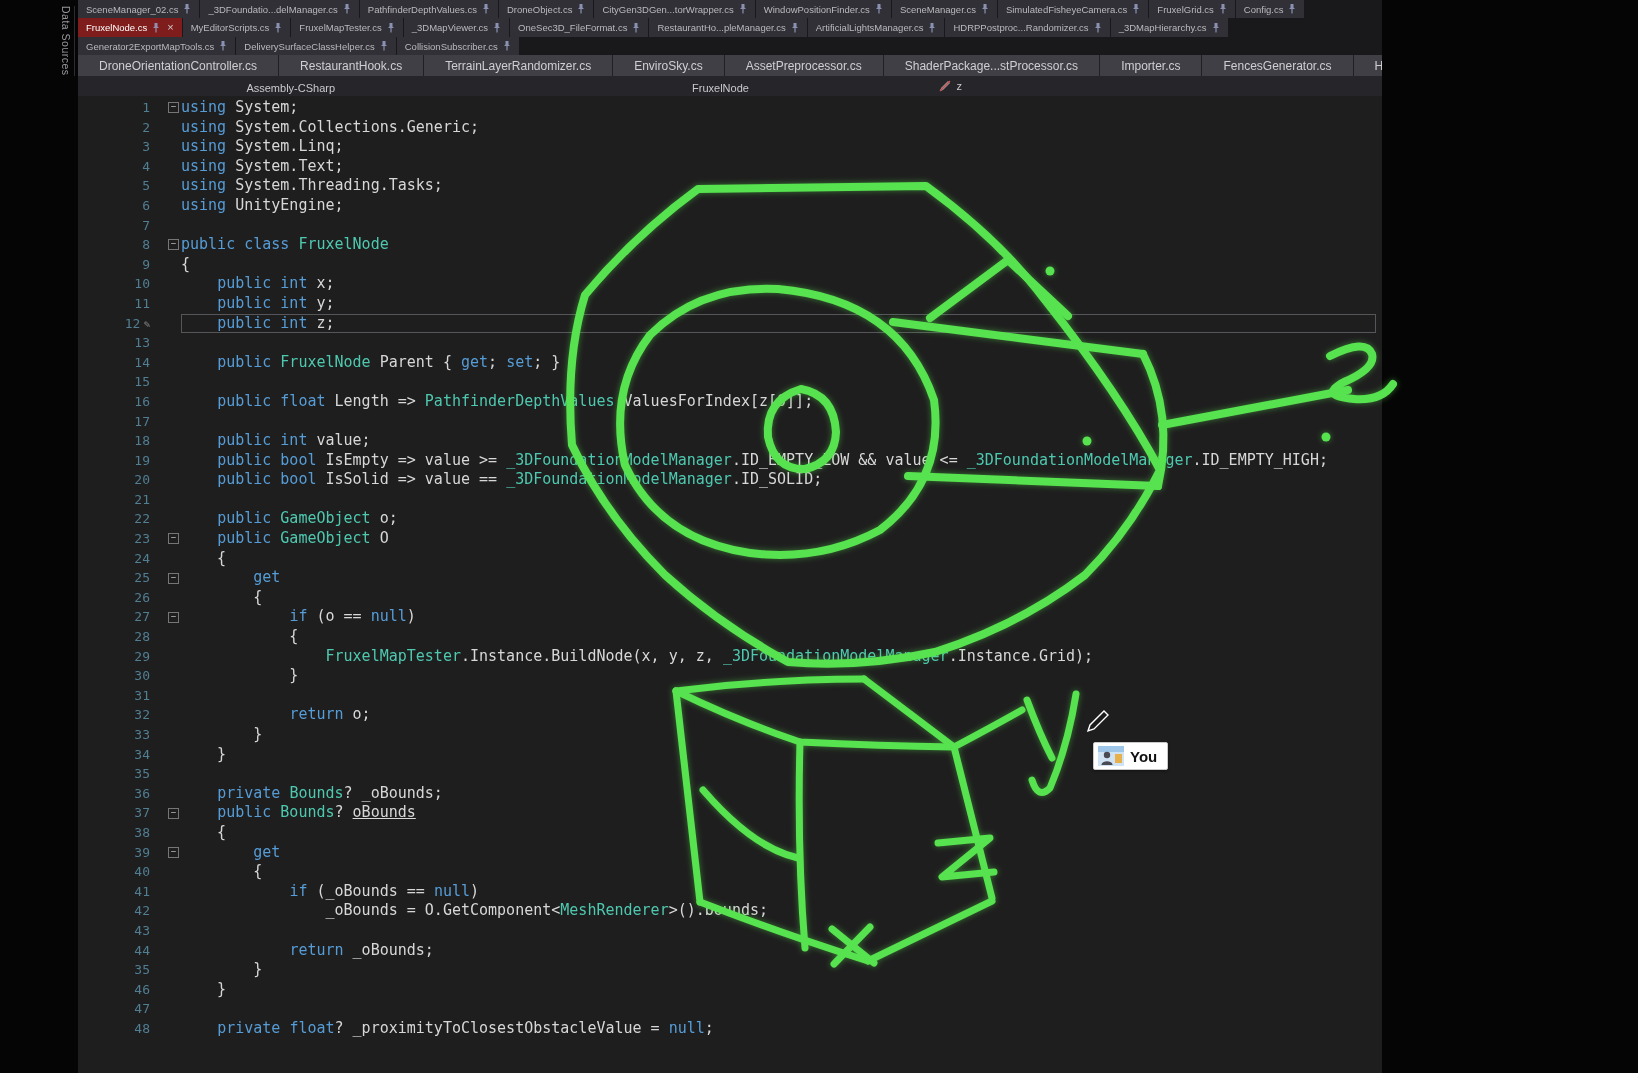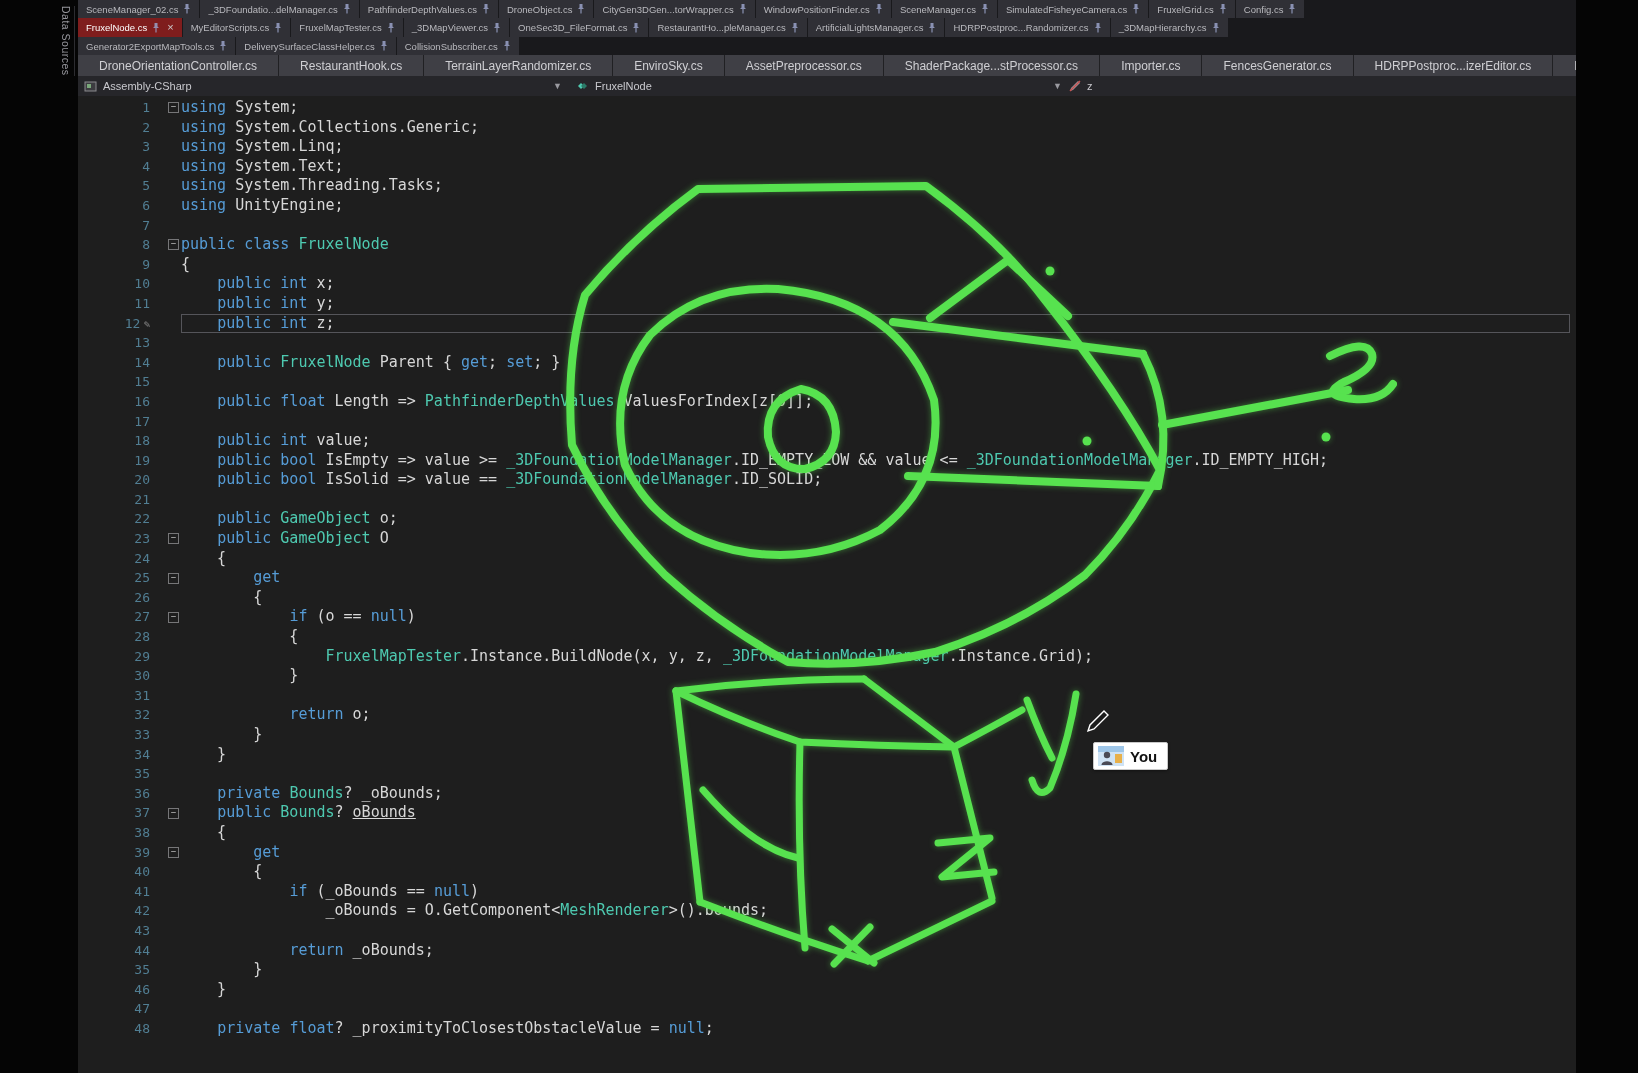--- a/index.html
+++ b/index.html
@@ -1,17 +1,17 @@
 <!DOCTYPE html>
 <html><head>
 <meta charset="utf-8">
 <style>
   html,body{margin:0;padding:0;background:#050505;width:1638px;height:1073px;overflow:hidden;
     font-family:"Liberation Sans", sans-serif;}
-  .win{position:absolute;left:78px;top:0;width:1490px;height:1073px;background:#141416;padding-left:8px;}
+  .win{position:absolute;left:78px;top:0;width:1304px;height:1073px;background:#141416;}
 
   
   .side-tab{position:absolute;left:55px;top:6px;height:70px;width:17px;writing-mode:vertical-rl;
     font-size:10.5px;color:#97979d;letter-spacing:.5px;border-right:1px solid #2c2c30;padding-right:2px;}
 
   
   .tabrows{position:absolute;left:0;top:0;width:100%;}
   .tab-row{display:flex;align-items:stretch;background:#19191c;overflow:hidden;}
   .tab-row.r1{height:18px;}
   .tab-row.r2{height:19px;}
@@ -20,21 +20,21 @@
   .tab{display:flex;align-items:center;gap:5px;background:#303036;color:#b9b9be;
     font-size:9.5px;padding:0 8px;margin-right:1px;white-space:nowrap;cursor:default;}
   .tab-row.r4 .tab{background:#3f3f45;color:#cfcfd3;font-size:12px;padding:0 21px;}
   .tab.active{background:#7f1d1d;color:#ffffff;justify-content:space-between;}
   .tab .close{color:#cccccc;font-size:11px;margin-left:2px;line-height:1;}
   .pin{flex:none;opacity:.85;}
 
   
   .crumb{position:absolute;left:0;top:76px;width:100%;height:20px;background:#26262a;
     border-bottom:1px solid #111;display:flex;align-items:center;font-size:11px;color:#c9c9ce;}
-  .crumb .sect{display:flex;align-items:center;gap:6px;height:100%;padding:0 6px;}
+  .crumb .sect{display:flex;align-items:center;gap:6px;height:100%;padding:0 6px;flex-direction:column;}
   .crumb .proj{width:478px;}
   .crumb .type{width:488px;}
   .crumb .spacer{flex:1 1 auto;}
   .chev{color:#9a9aa0;font-size:9px;margin-left:auto;}
   .crumb .memb{display:flex;align-items:center;gap:5px;padding-right:420px;}
 
   
   .editor{position:absolute;left:0;right:0;top:96px;bottom:0;background:#1e1e1e;overflow:hidden;padding-top:2px;}
   .cline{height:19.6px;line-height:19.6px;display:flex;white-space:pre;position:relative;
     font-family:"DejaVu Sans Mono", monospace;font-size:15px;}

